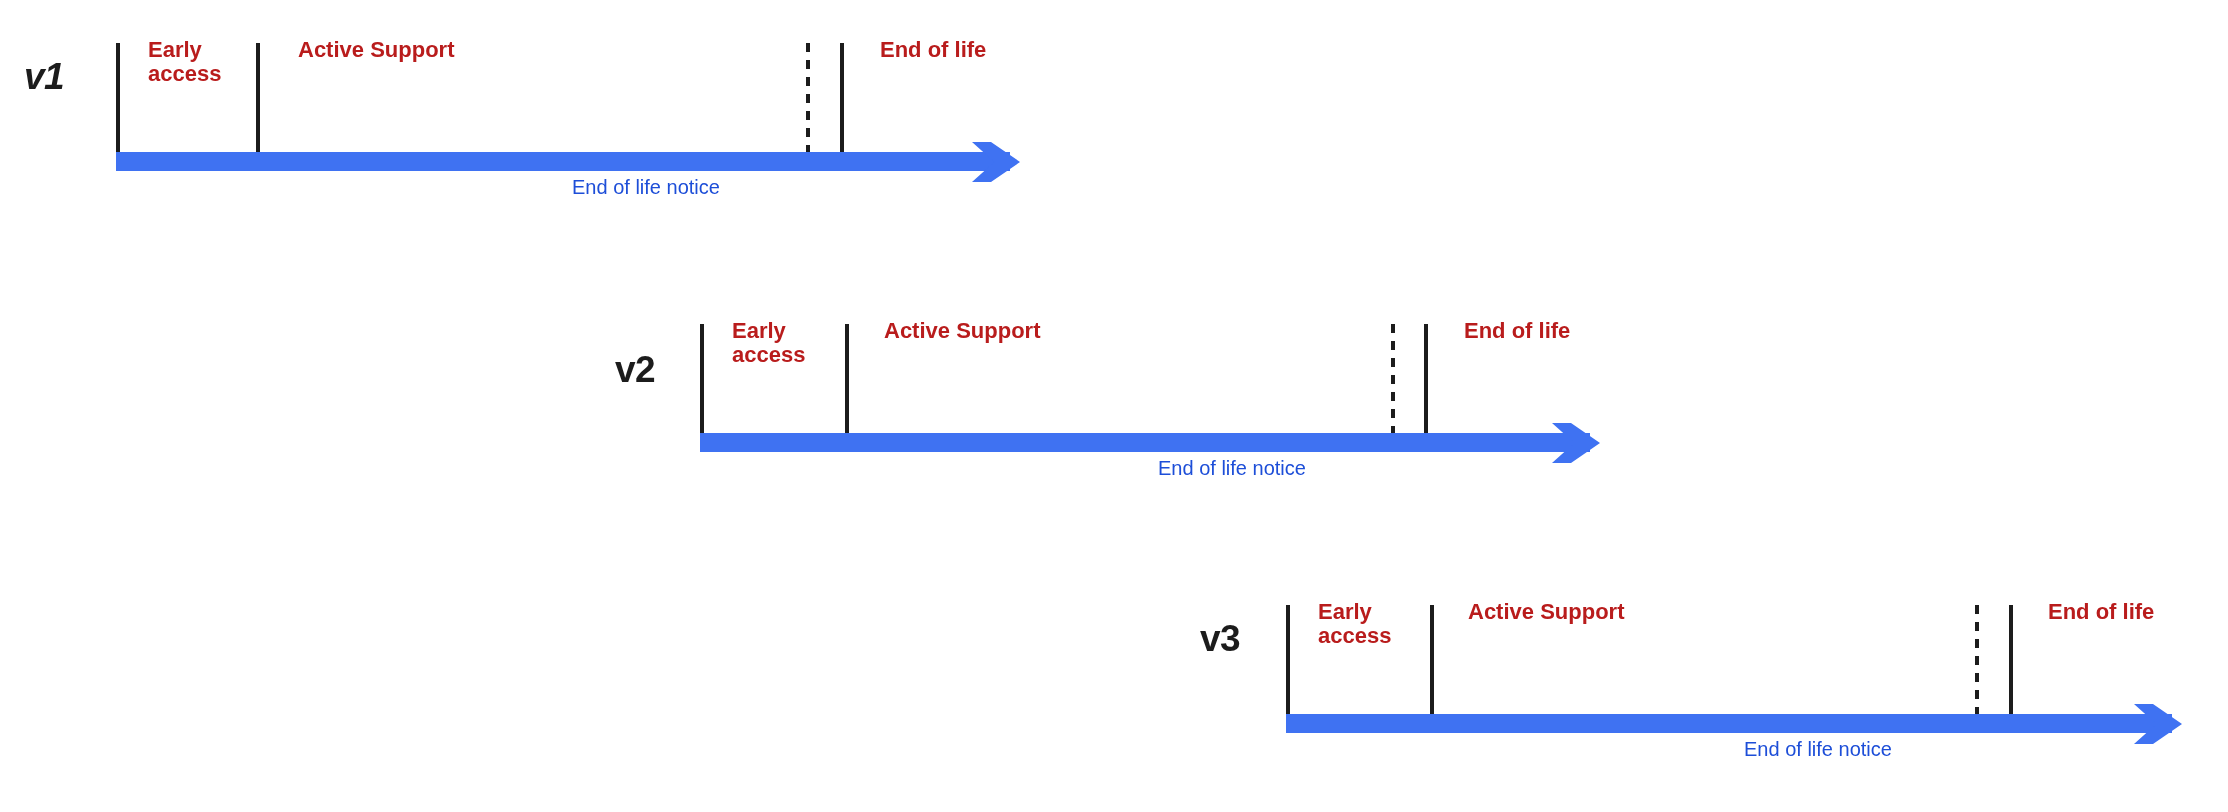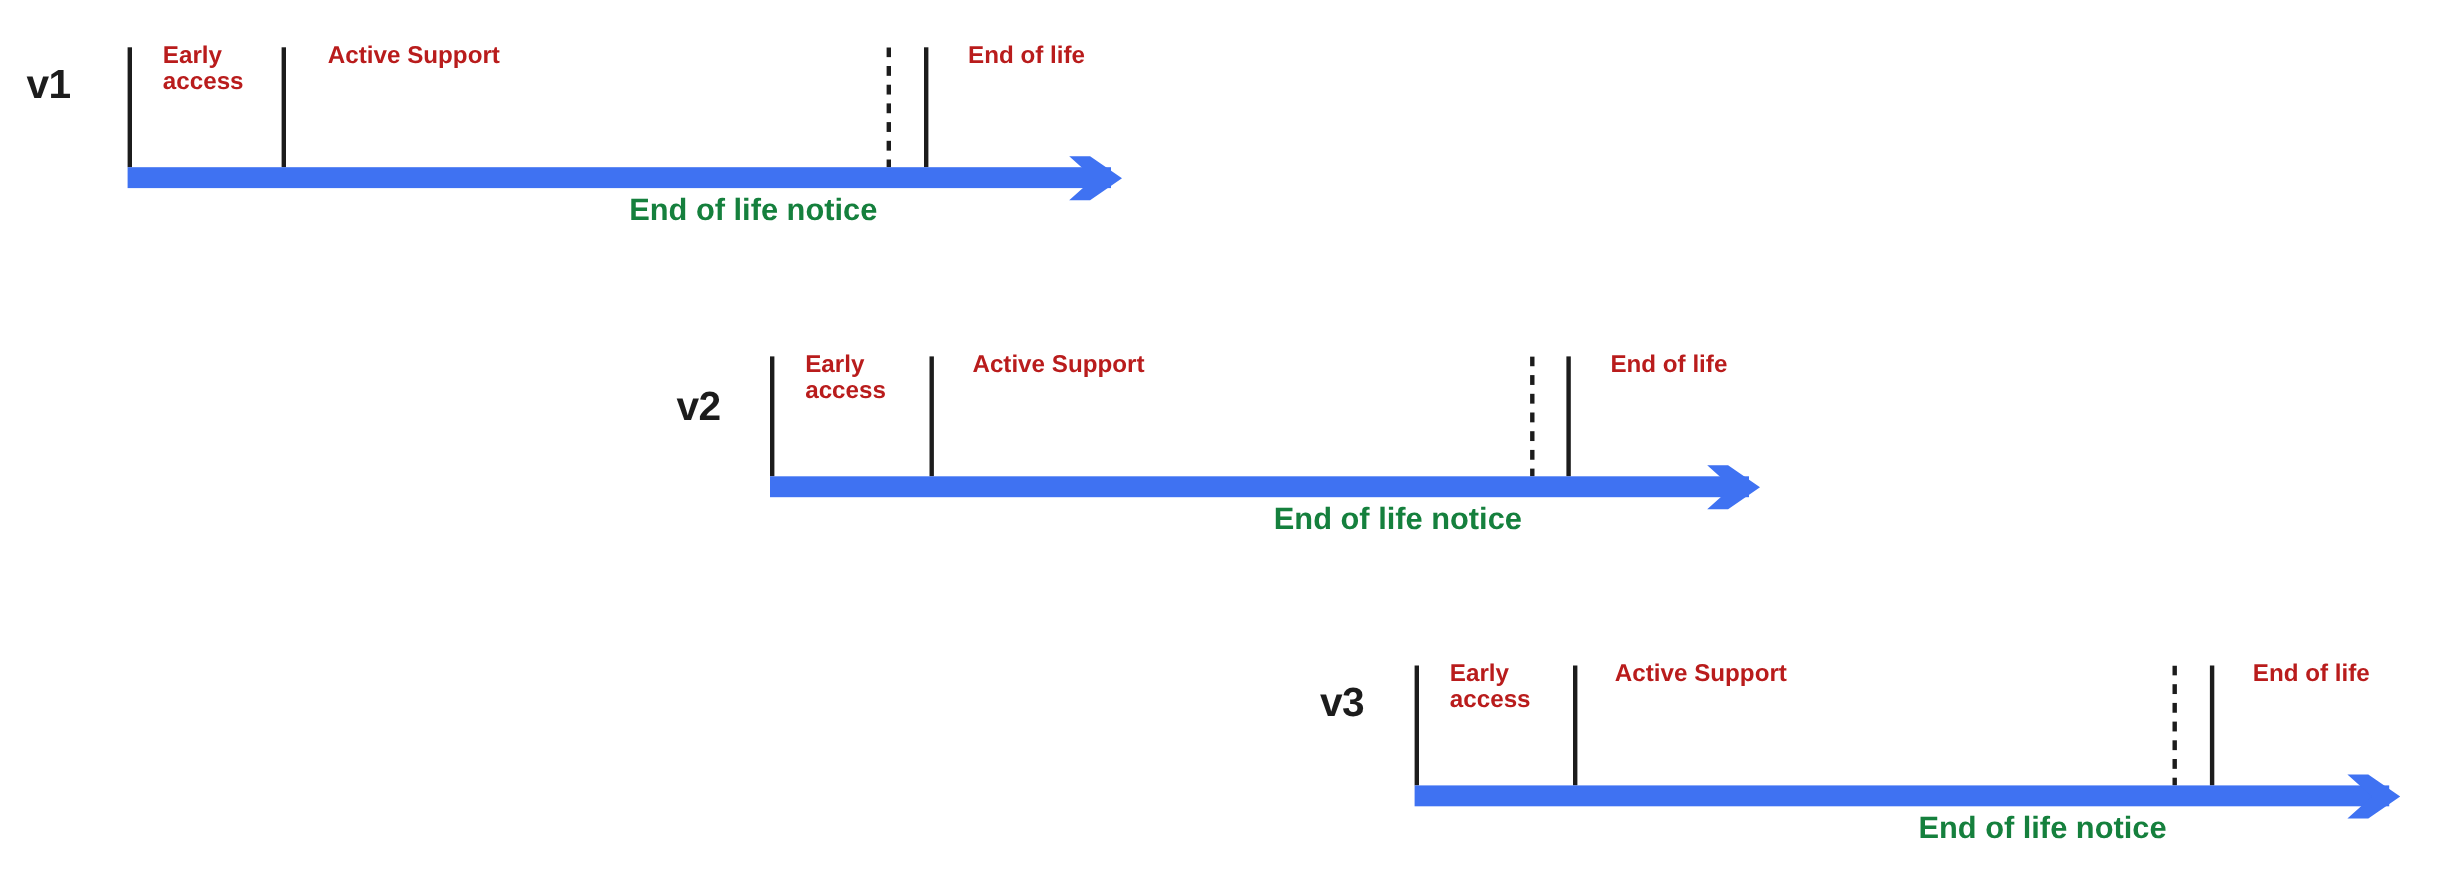--- a/index.html
+++ b/index.html
@@ -64,44 +64,44 @@
     font-weight: 700;
     color: #b91c1c;
     line-height: 1.1;
     white-space: pre-line;
     margin-left: 16px;
   }
 
   
   .tl-notice {
     position: absolute;
-    font-size: 28px;
-    font-weight: 700;
-    color: #15803d;
+    font-size: 20px;
+    font-weight: 400;
+    color: #1d4ed8;
     line-height: 1.1;
     white-space: nowrap;
   }
 
   
   .tl-shaft {
     position: absolute;
     height: 19px;
   }
   .tl-arrowhead {
     position: absolute;
     overflow: visible;
   }
 </style>
 </head>
 <body>
 
 <div class="canvas">
   <div id="rows-host">
       <div class="tl-row">
-        <div class="tl-version" style="left: 24px; top: 58px;">v1</div>
+        <div class="tl-version" style="left: 24px; top: 58px; font-style: italic;">v1</div>
         <div class="tl-divider" style="left: 116px; top: 43px; height: 109px;"></div>
         <div class="tl-divider" style="left: 256px; top: 43px; height: 109px;"></div>
         <div class="tl-divider-dashed" style="left: 806px; top: 43px; height: 109px;"></div>
         <div class="tl-divider" style="left: 840px; top: 43px; height: 109px;"></div>
         <div class="tl-phase" style="left: 132px; top: 38px;">Early
 access</div>
         <div class="tl-phase" style="left: 282px; top: 38px;">Active Support</div>
         <div class="tl-phase" style="left: 864px; top: 38px;">End of life</div>
         <div class="tl-shaft" style="left: 116px; top: 152px; width: 894px; background: rgb(63, 114, 242);"></div>
         <svg class="tl-arrowhead" width="64" height="76" viewBox="0 0 64 76" style="left: 966px; top: 123.5px;">

